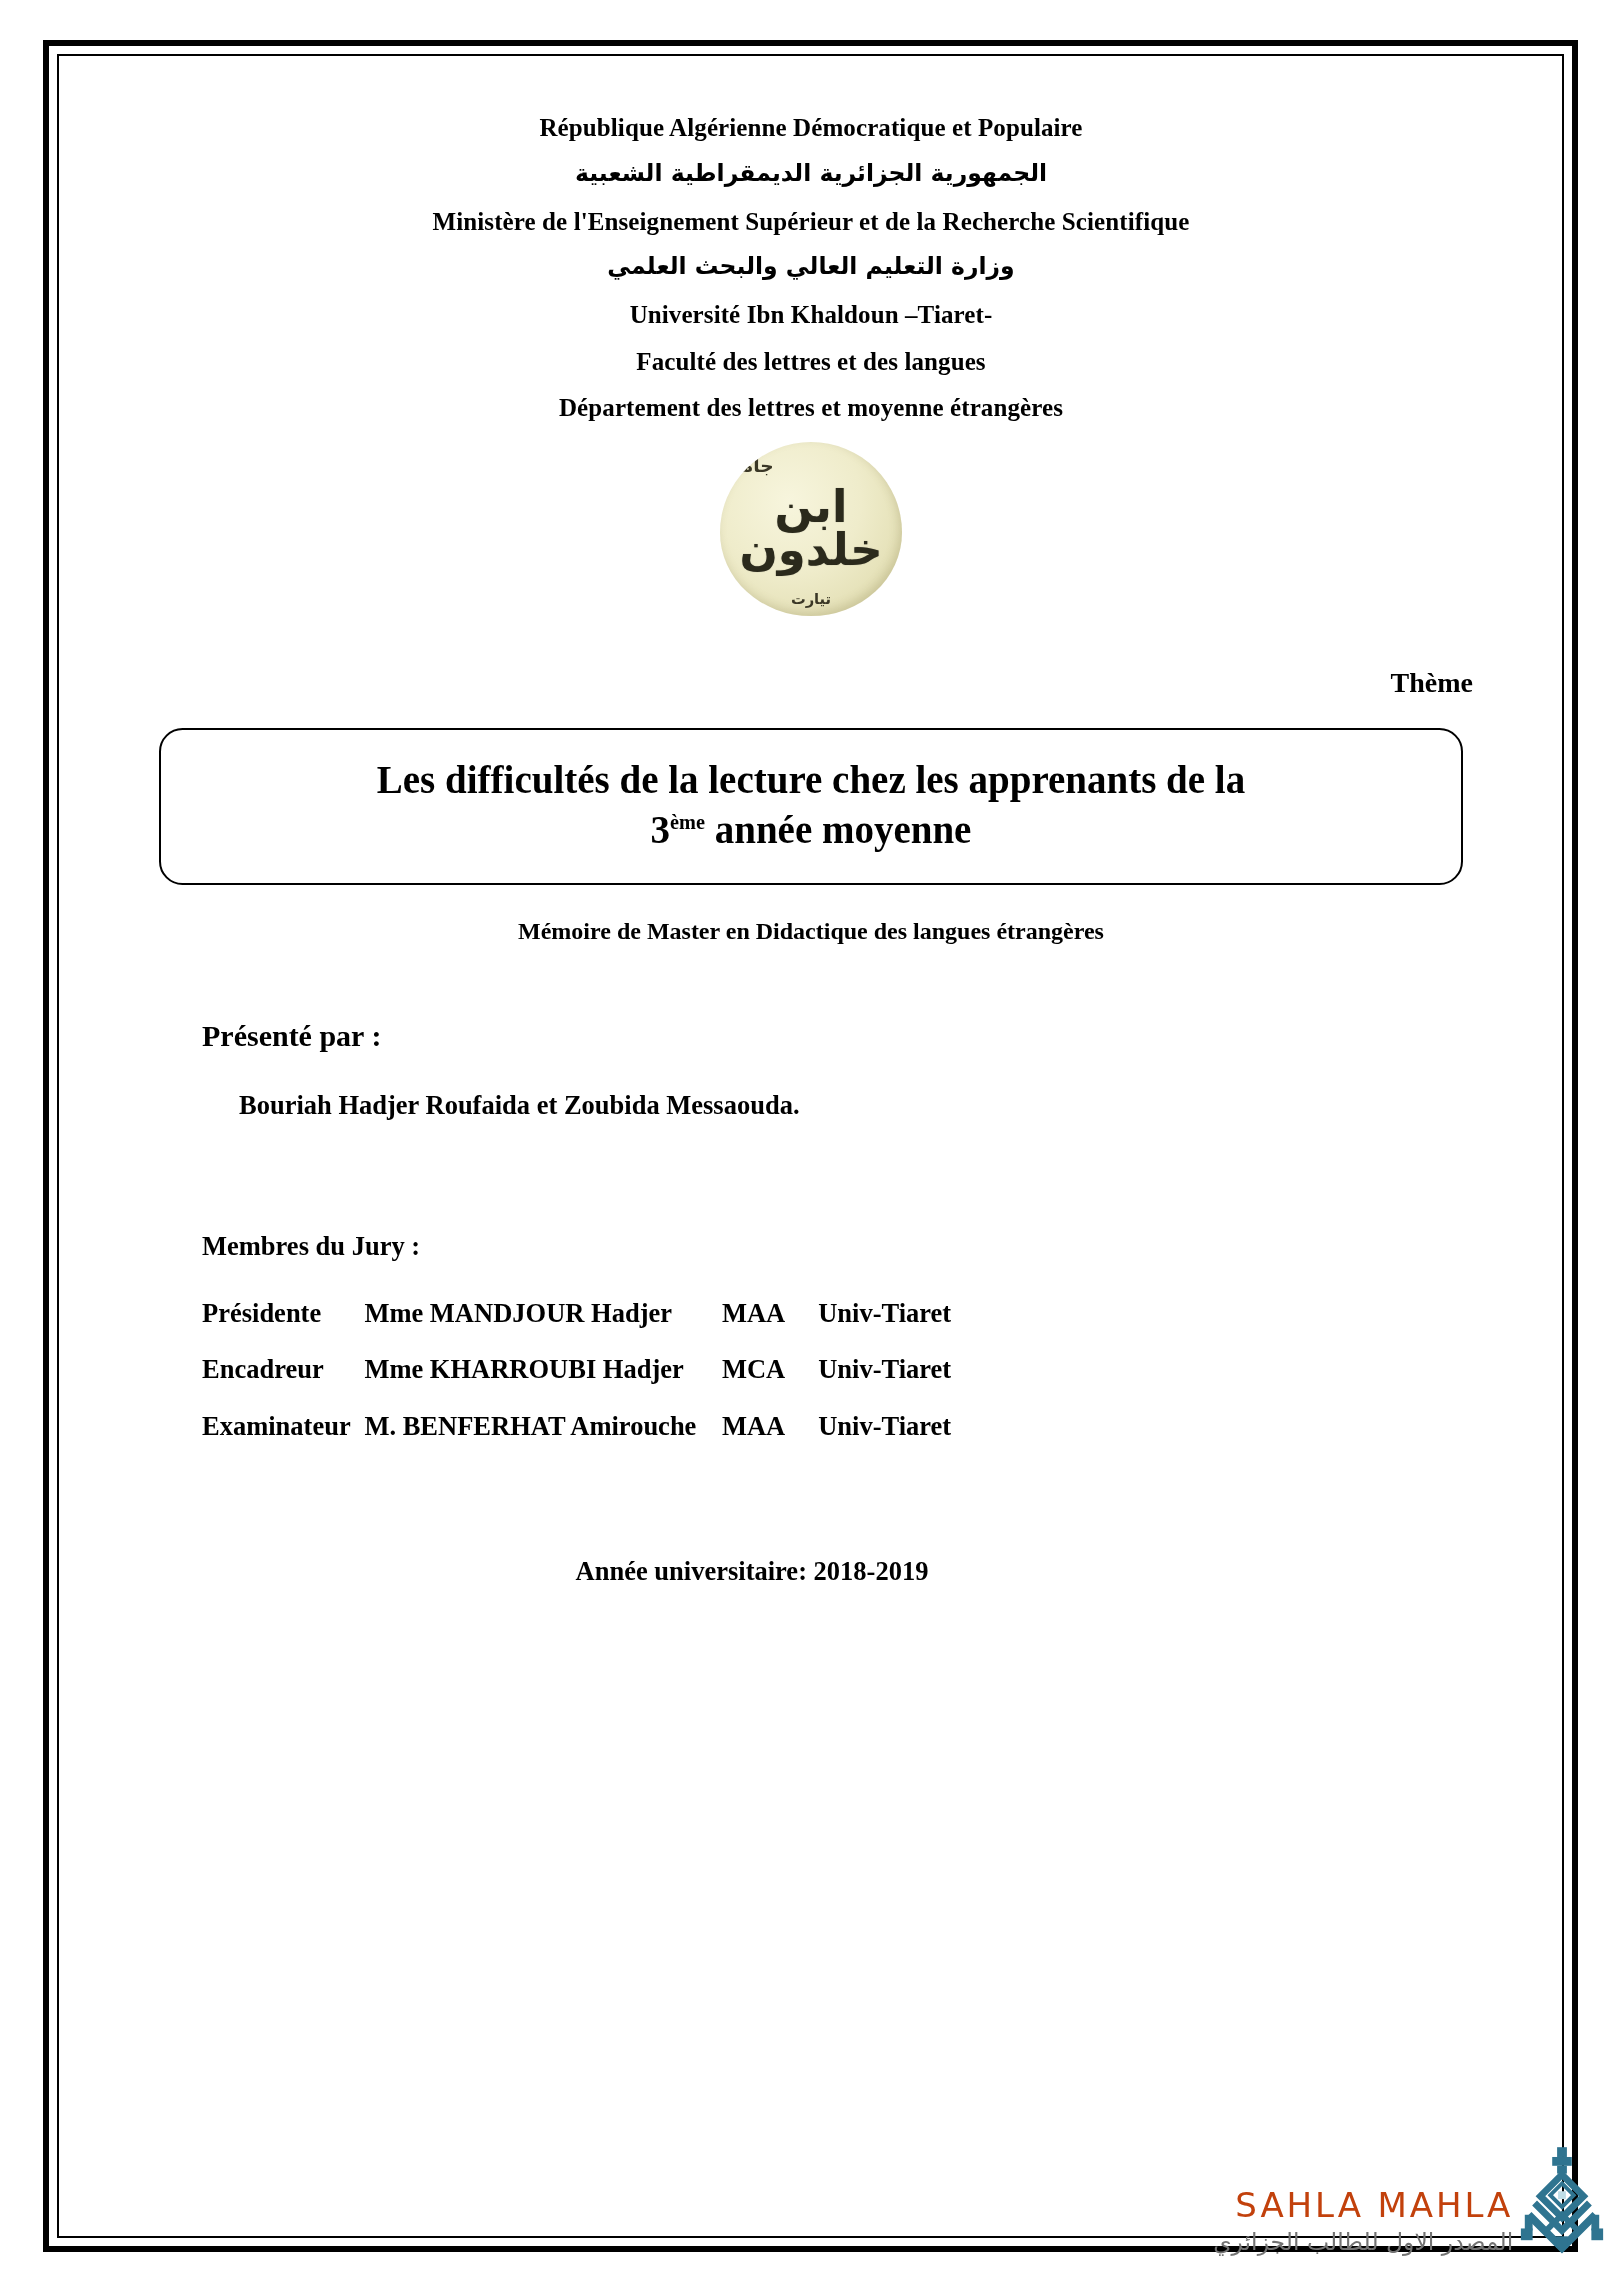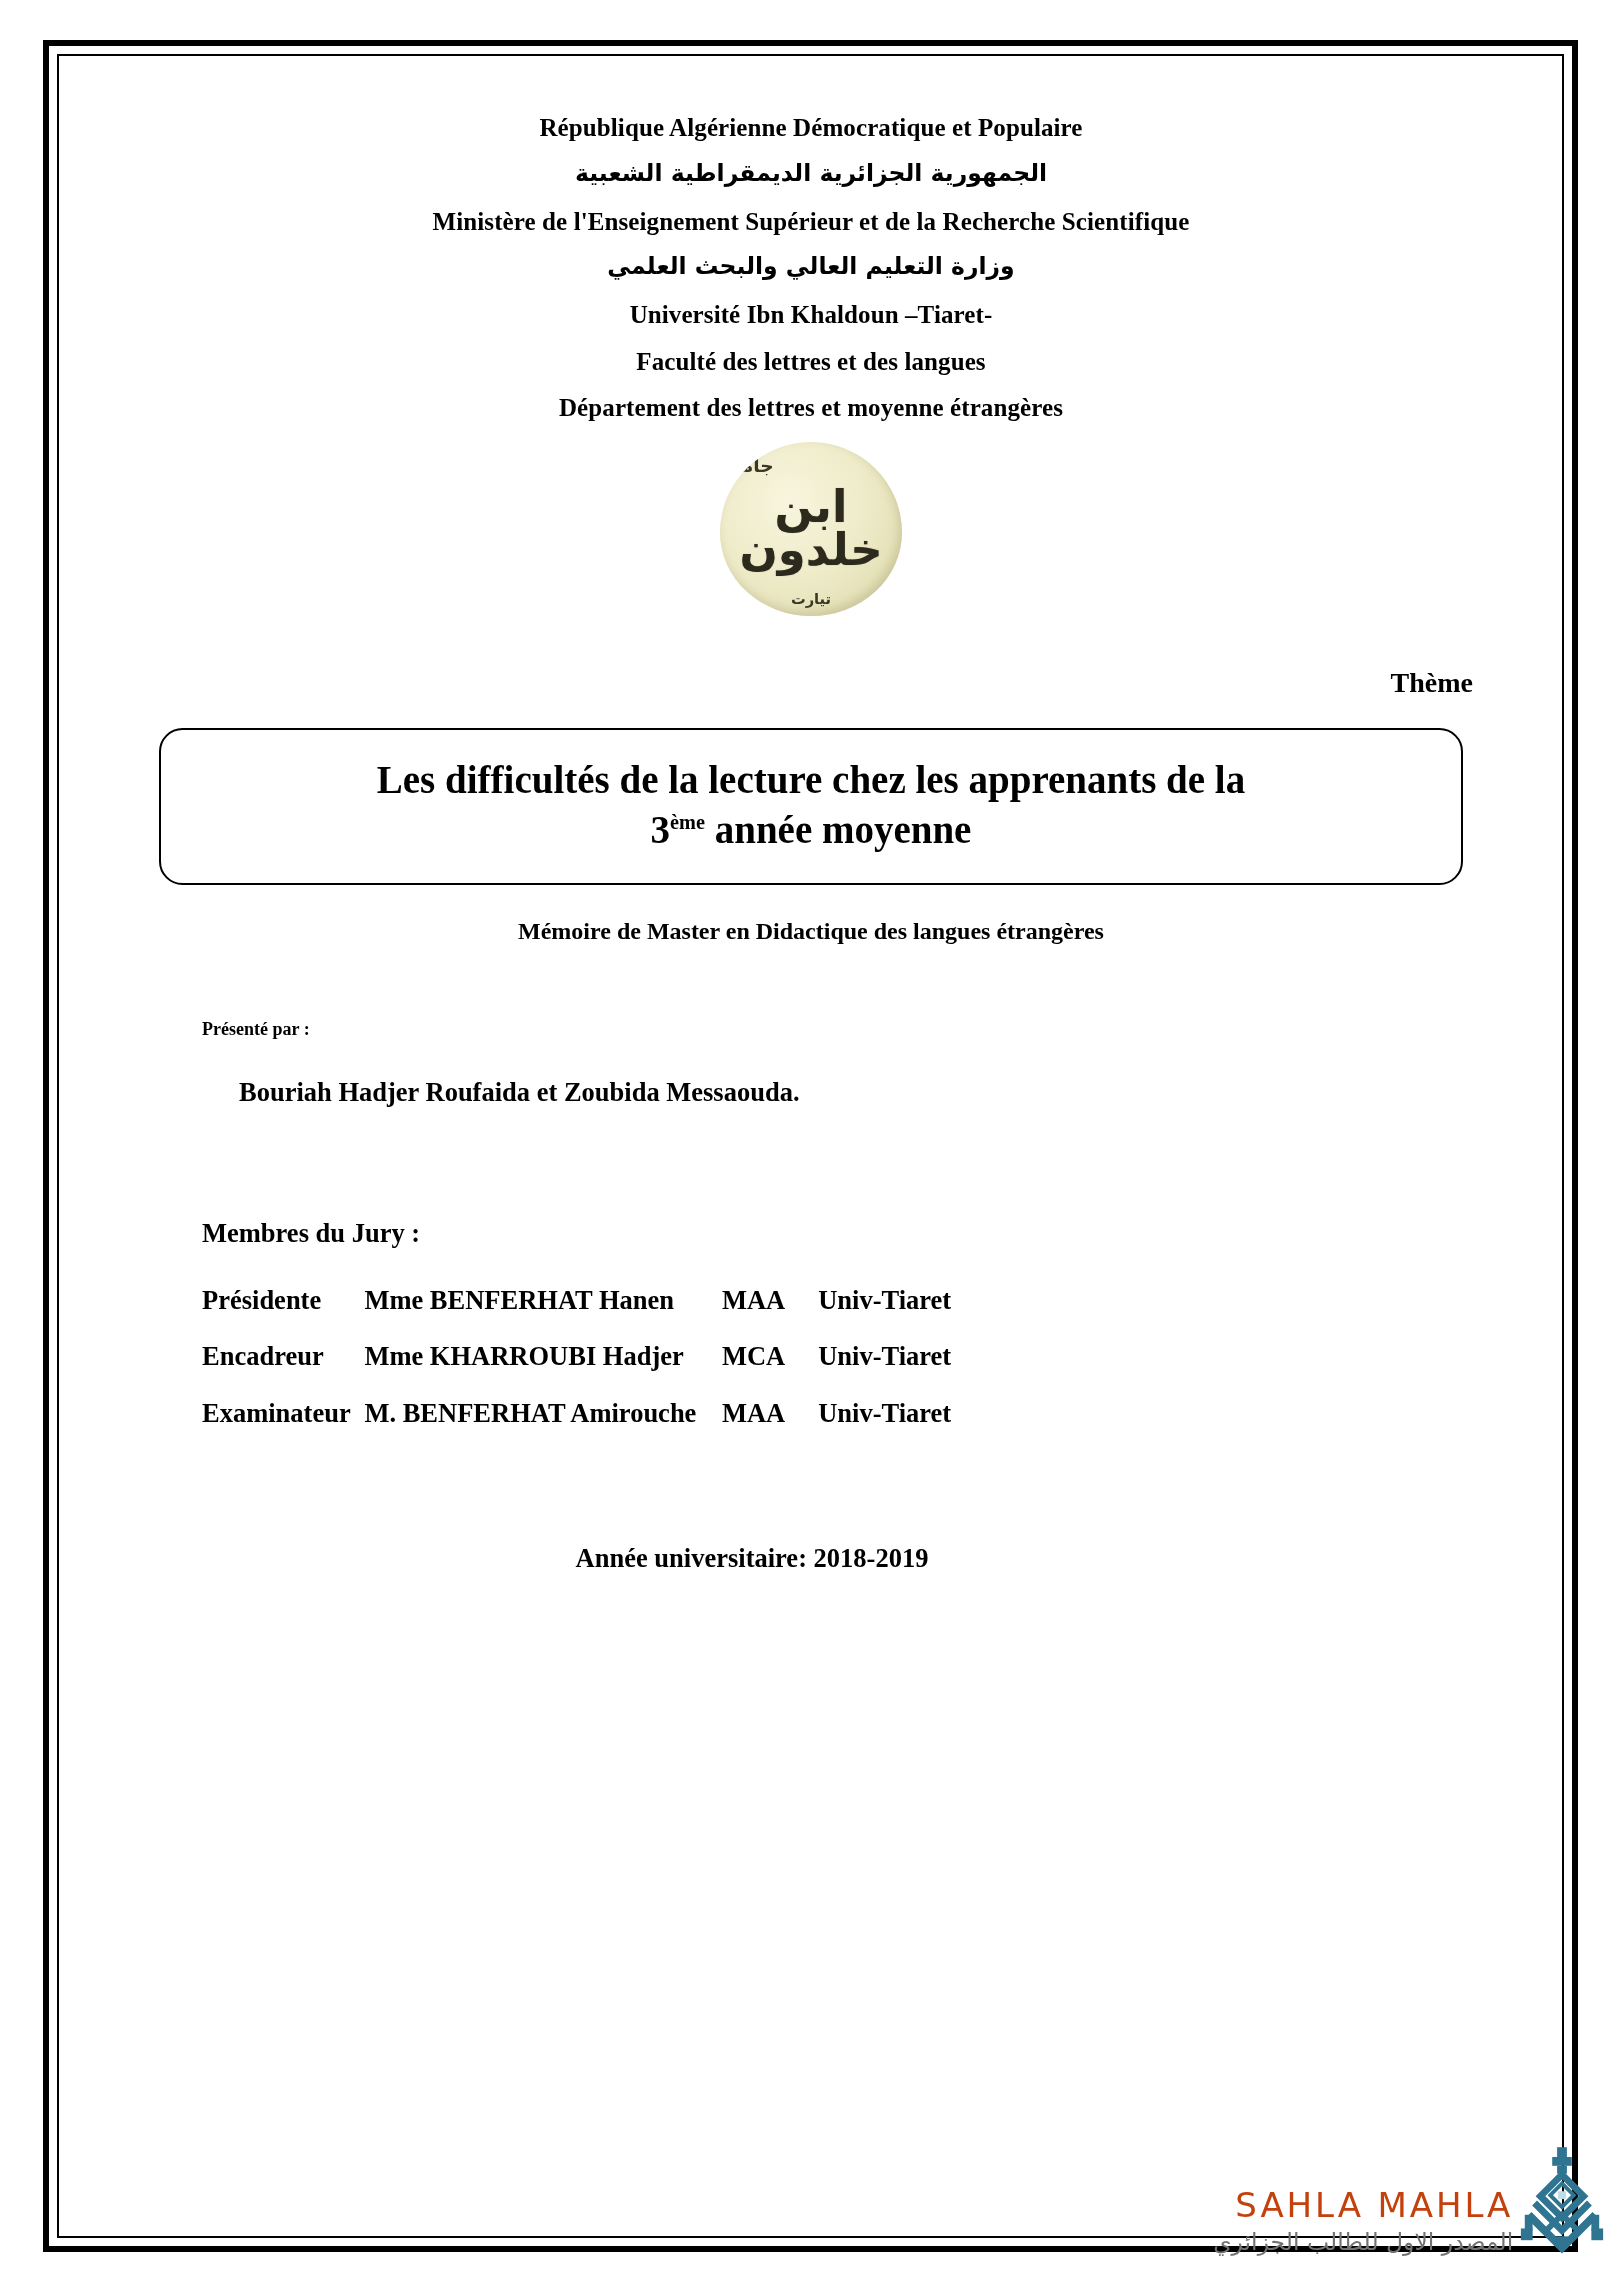--- a/index.html
+++ b/index.html
@@ -158,21 +158,21 @@
   .subtitle {
     text-align: center;
     font-weight: bold;
     font-size: 24px;
     margin-top: 33px;
   }
 
   
   .presented-label {
     font-weight: bold;
-    font-size: 18px;
+    font-size: 30px;
     margin-top: 74px;
     margin-left: 53px;
   }
   .authors {
     font-weight: bold;
     font-size: 26.5px;
     margin-top: 37px;
     margin-left: 90px;
   }
 
@@ -287,21 +287,21 @@
   <div class="subtitle">Mémoire de Master en Didactique des langues étrangères</div>
 
   <div class="presented-label">Présenté par :</div>
   <div class="authors">Bouriah Hadjer Roufaida et Zoubida Messaouda.</div>
 
   <div class="jury-label">Membres du Jury :</div>
   <table class="jury-table">
     <tbody>
       <tr>
         <td class="jury-role">Présidente</td>
-        <td class="jury-name">Mme BENFERHAT Hanen</td>
+        <td class="jury-name">Mme MANDJOUR Hadjer</td>
         <td class="jury-grade">MAA</td>
         <td class="jury-univ">Univ-Tiaret</td>
       </tr>
       <tr>
         <td class="jury-role">Encadreur</td>
         <td class="jury-name">Mme KHARROUBI  Hadjer</td>
         <td class="jury-grade">MCA</td>
         <td class="jury-univ">Univ-Tiaret</td>
       </tr>
       <tr>

